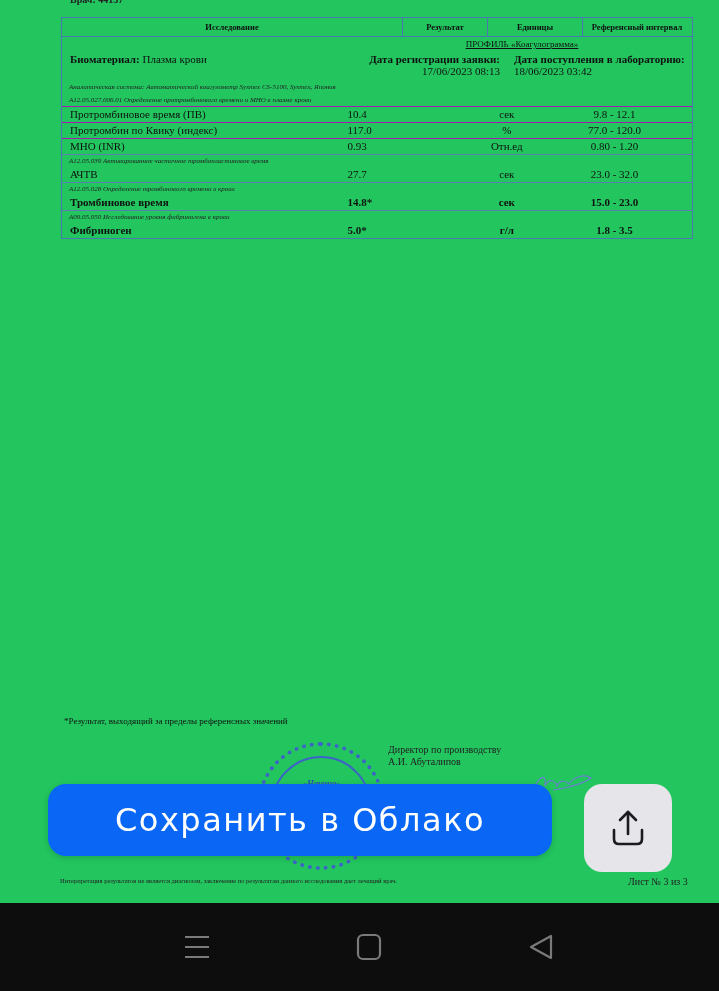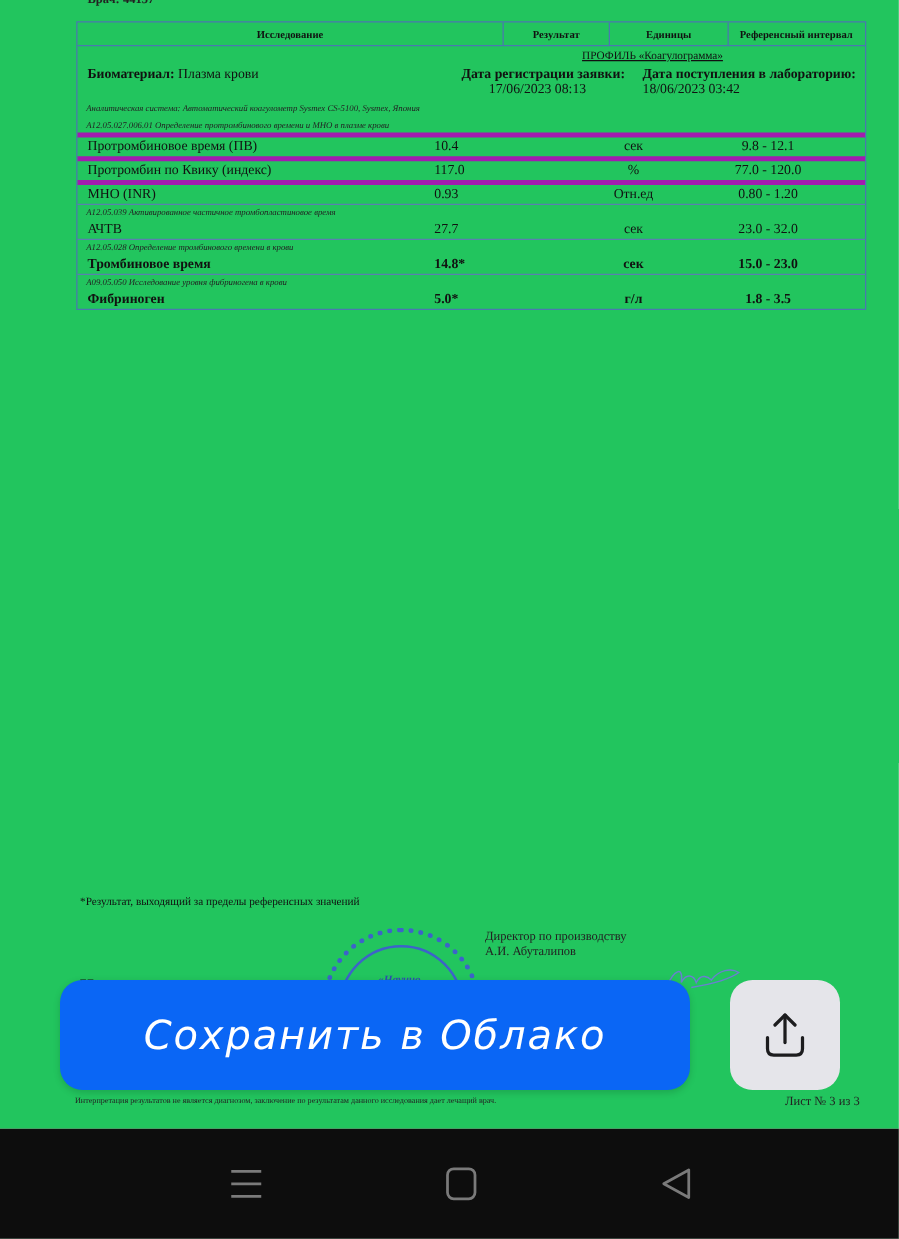--- a/index.html
+++ b/index.html
@@ -11,38 +11,38 @@
   .hdr div { display:flex; align-items:center; justify-content:center; border-right:1.5px solid #4a78b0; box-sizing:border-box; }
   .hdr div:last-child { border-right:none; }
   .c1 { width:341px; } .c2 { width:85px; } .c3 { width:95px; } .c4 { width:108px; }
   .profile { text-align:center; font-size:9px; font-weight:normal; text-decoration:underline; padding-left:290px; height:14px; line-height:14px; }
   .bio-row { display:flex; height:30px; font-size:11px; }
   .bio-left { width:270px; padding-left:8px; padding-top:2px; }
   .bio-mid { width:160px; text-align:right; padding-top:2px; }
   .bio-right { padding-left:14px; padding-top:2px; }
   .b { font-weight:bold; }
   .small-it { font-style:italic; font-size:7px; padding-left:7px; height:13px; line-height:13px; color:#222; }
-  .row { display:flex; height:15px; line-height:15px; font-size:11px; border-top:4px solid #a21caf; }
+  .row { display:flex; height:15px; line-height:15px; font-size:11px; border-top:1px solid #a21caf; }
   .row.noborder { border-top:none; }
   .row .n { width:330px; padding-left:8px; box-sizing:border-box; }
   .row .r { width:150px; text-align:left; }
   .row .u { width:70px; text-align:center; }
   .row .ref { width:180px; text-align:center; }
   .row.bold { font-weight:bold; }
   .sub-it { font-style:italic; font-size:7px; padding-left:7px; height:12px; line-height:12px; border-top:1px solid #5a7fb0; color:#222; }
   .footnote { position:absolute; left:64px; top:716px; font-size:9px; font-weight:normal; }
   .executors { position:absolute; left:64px; top:782px; font-size:14px; font-weight:bold;text-decoration:underline; }
   .director { position:absolute; left:388px; top:744px; font-size:10px; line-height:12px; color:#222; }
   .stamp { position:absolute; left:257px; top:742px; width:128px; height:128px; border-radius:50%; border:4px dotted #3d63c9; box-sizing:border-box; }
   .stamp-inner { position:absolute; left:10px; top:10px; right:10px; bottom:10px; border-radius:50%; border:2px solid #3d63c9; }
   .stamp-text { position:absolute; left:0; right:0; top:32px; text-align:center; font-size:9px; color:#2d4fb0; font-style:italic; font-weight:bold; }
   .signature { position:absolute; left:525px; top:768px; width:70px; height:28px; }
   .disclaimer { position:absolute; left:60px; top:877px; font-size:6.5px; color:#222; }
   .page-num { position:absolute; left:628px; top:876px; font-size:10px; font-weight:normal; color:#222; }
-  .save-btn { position:absolute; left:48px; top:784px; width:504px; height:88px; border-radius:18px; background:#0a66f5; color:#fff; display:flex; align-items:center; justify-content:center; font-family:"DejaVu Sans", sans-serif; font-size:32px; letter-spacing:1.5px; box-shadow:0 2px 6px rgba(0,0,0,0.15);font-style:italic; }
+  .save-btn { position:absolute; left:48px; top:784px; width:504px; height:72px; border-radius:18px; background:#0a66f5; color:#fff; display:flex; align-items:center; justify-content:center; font-family:"DejaVu Sans", sans-serif; font-size:32px; letter-spacing:1.5px; box-shadow:0 2px 6px rgba(0,0,0,0.15); }
   .share-btn { position:absolute; left:584px; top:784px; width:88px; height:88px; border-radius:18px; background:#e5e5ea; display:flex; align-items:center; justify-content:center; }
   .navbar { position:absolute; left:0; top:903px; width:719px; height:88px; background:#0d0d0d; }
   .nav-btn { position:absolute; top:26px; width:36px; height:36px; display:flex; align-items:center; justify-content:center; }
 </style>
 </head>
 <body>
 
 <div class="doc">
   <div class="top-cut">Врач: 44157</div>
 
@@ -51,21 +51,21 @@
       <div class="c1">Исследование</div>
       <div class="c2">Результат</div>
       <div class="c3">Единицы</div>
       <div class="c4">Референсный интервал</div>
     </div>
     <div class="profile">ПРОФИЛЬ «Коагулограмма»</div>
     <div class="bio-row">
       <div class="bio-left"><span class="b">Биоматериал:</span> <span>Плазма крови</span></div>
       <div class="bio-mid">
           <div class="b">Дата регистрации заявки:</div>
-          <div style="text-align:center;padding-left:20px">17/06/2023 08:13</div>
+          <div style="padding-left:20px">17/06/2023 08:13</div>
         </div>
       <div class="bio-right">
           <div class="b">Дата поступления в лабораторию:</div>
           <div>18/06/2023 03:42</div>
         </div>
     </div>
     <div class="small-it">Аналитическая система: Автоматический коагулометр Sysmex CS-5100, Sysmex, Япония</div>
     <div class="small-it" style="height:12px;line-height:12px">A12.05.027.006.01 Определение протромбинового времени и МНО в плазме крови</div>
     <div class="row">
       <div class="n">Протромбиновое время (ПВ)</div>

